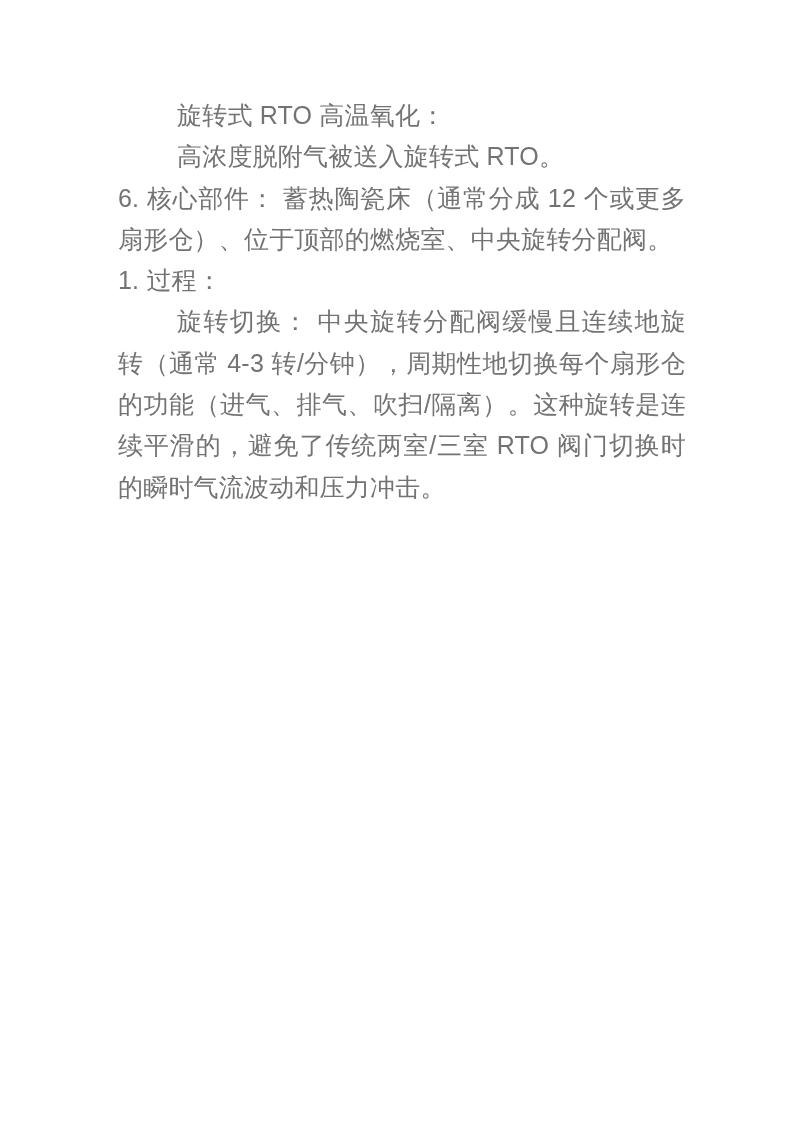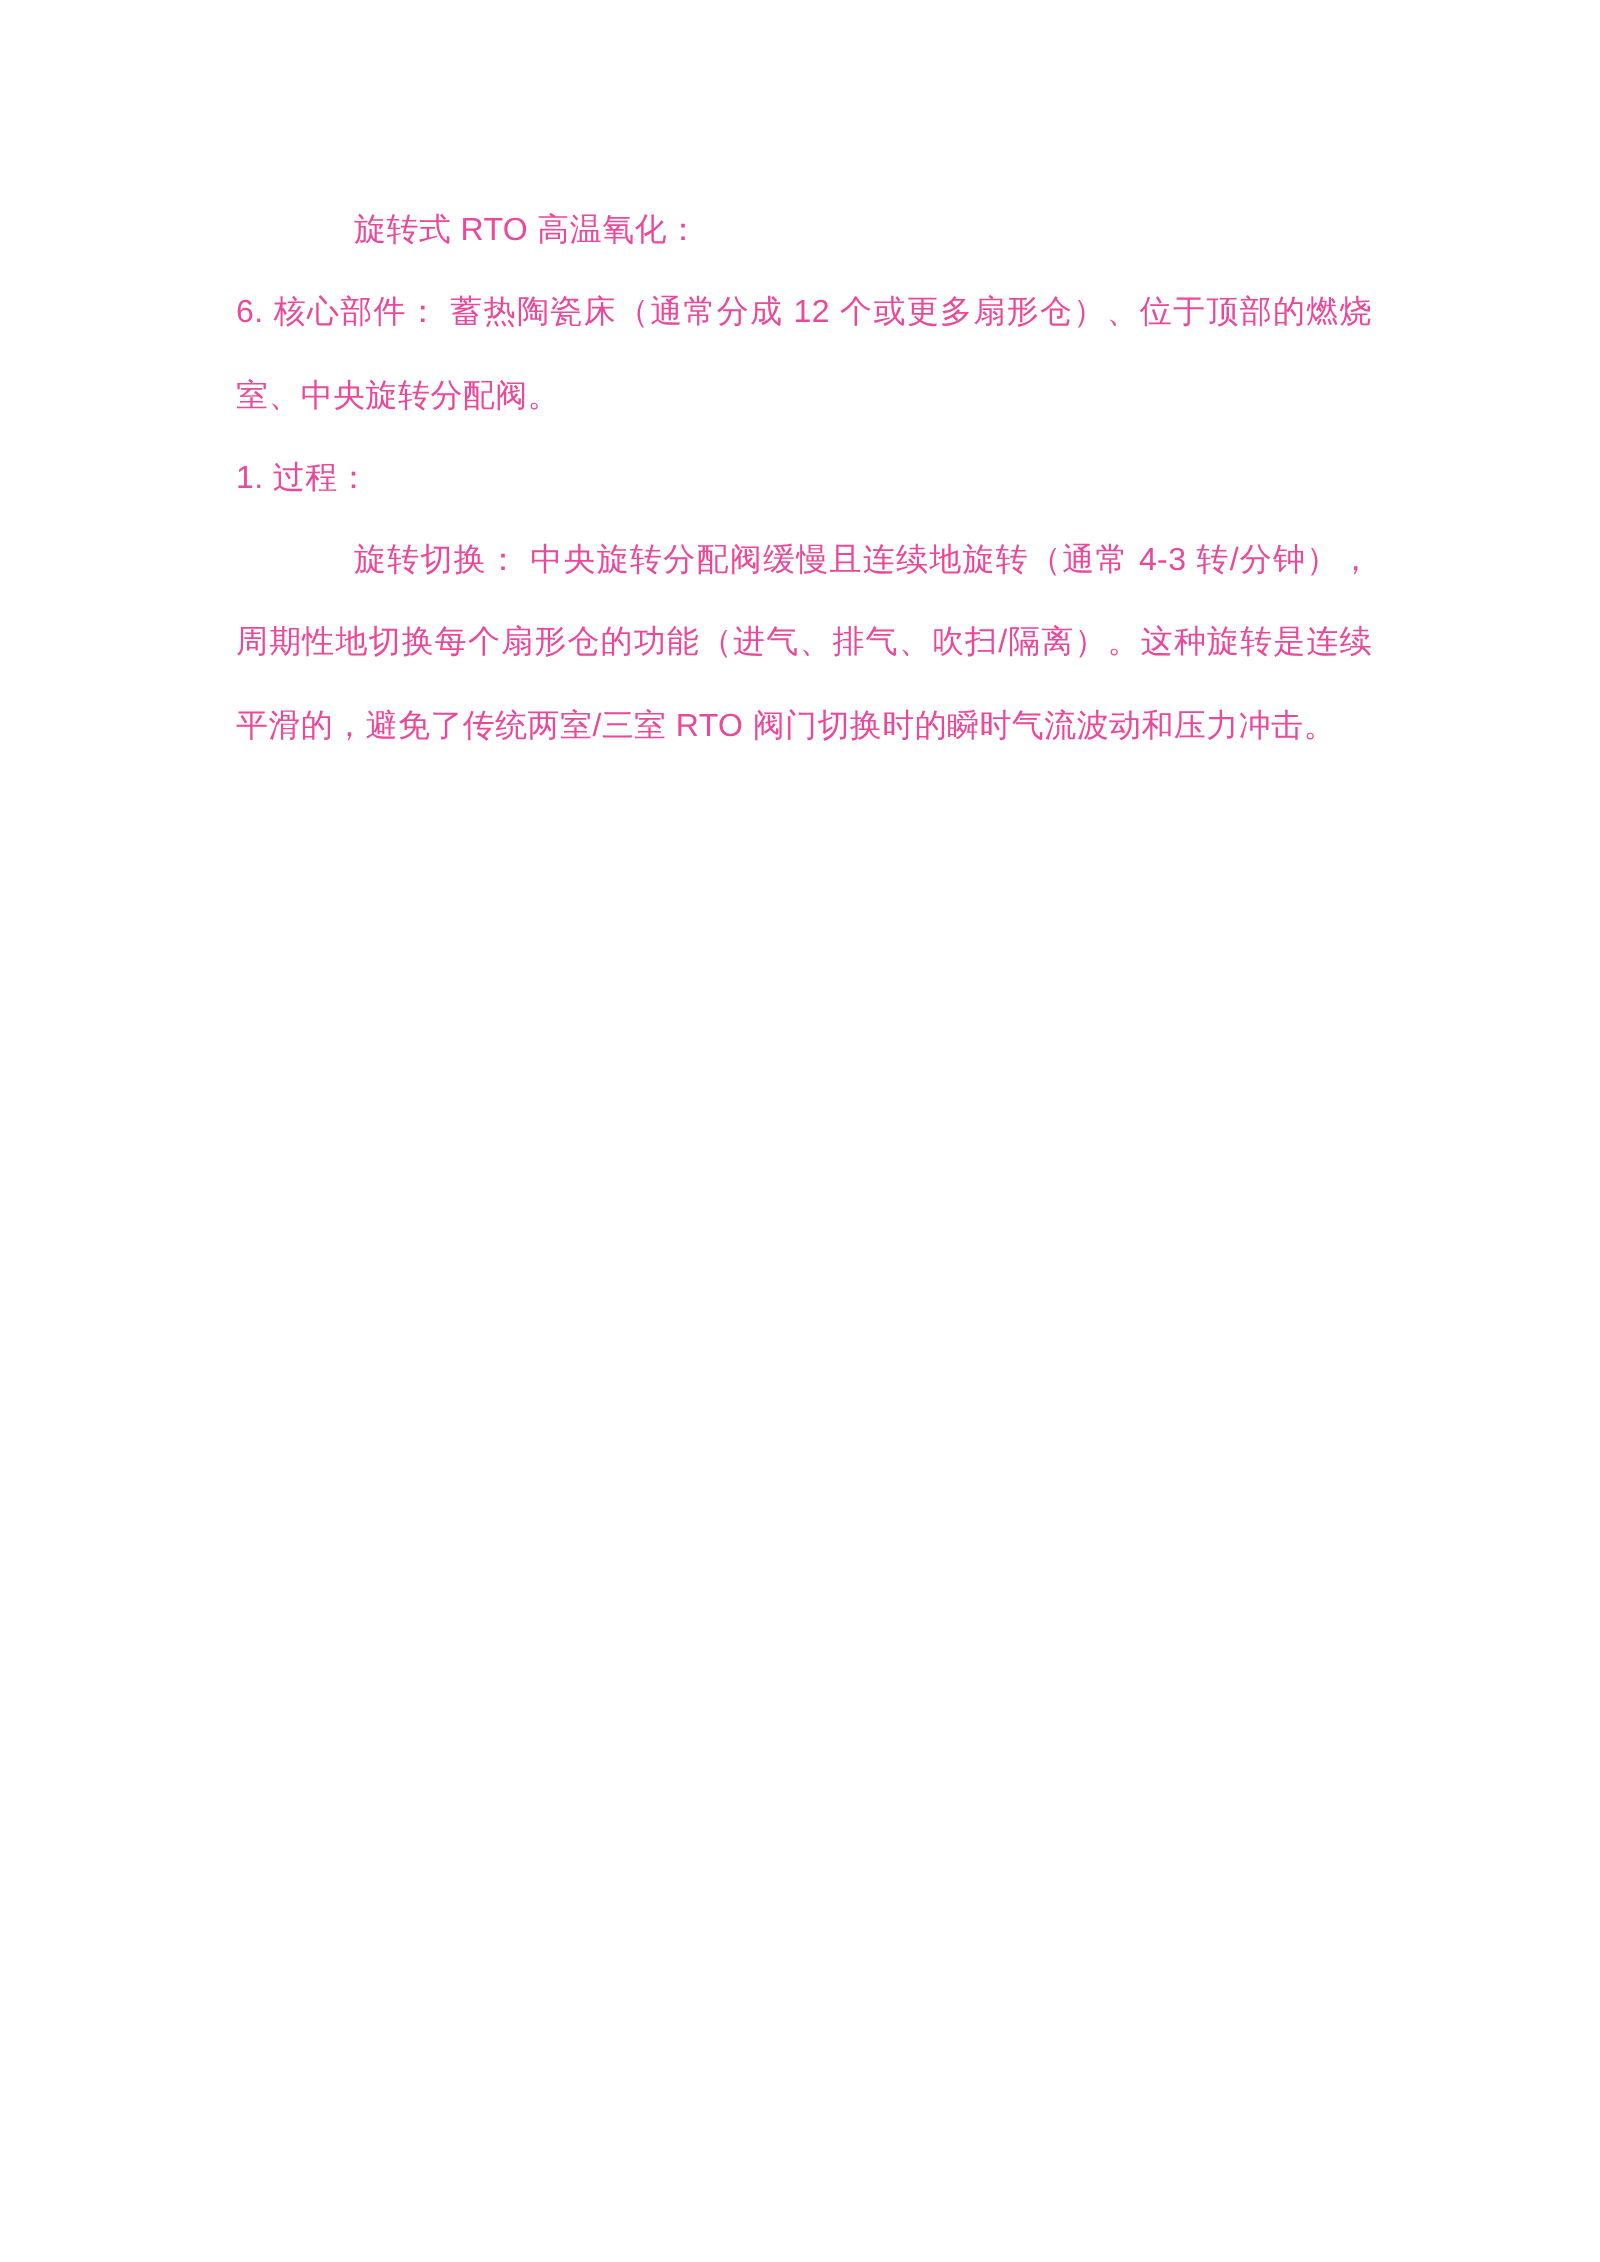--- a/index.html
+++ b/index.html
@@ -21,34 +21,35 @@
   }
   .content {
     position: absolute;
     left: 118px;
     top: 95px;
     width: 568px;
   }
   .para {
     margin: 0;
     padding: 0;
-    font-size: 16px;
+    font-size: 25px;
     line-height: 41.3px;
-    color: #ec4899;
+    color: #737373;
     text-align: justify;
     letter-spacing: 0.2px;
     word-break: break-word;
   }
   .para.indent {
     text-indent: 59px;
   }
 </style>
 </head>
 <body>
 
 <div class="page">
   <div class="content">
     <p class="para indent">旋转式 RTO 高温氧化：</p>
+    <p class="para indent">高浓度脱附气被送入旋转式 RTO。</p>
     <p class="para">6. 核心部件： 蓄热陶瓷床（通常分成 12 个或更多扇形仓）、位于顶部的燃烧室、中央旋转分配阀。</p>
     <p class="para">1. 过程：</p>
     <p class="para indent">旋转切换： 中央旋转分配阀缓慢且连续地旋转（通常 4-3 转/分钟），周期性地切换每个扇形仓的功能（进气、排气、吹扫/隔离）。这种旋转是连续平滑的，避免了传统两室/三室 RTO 阀门切换时的瞬时气流波动和压力冲击。</p>
   </div>
 </div>
 
 </body></html>

